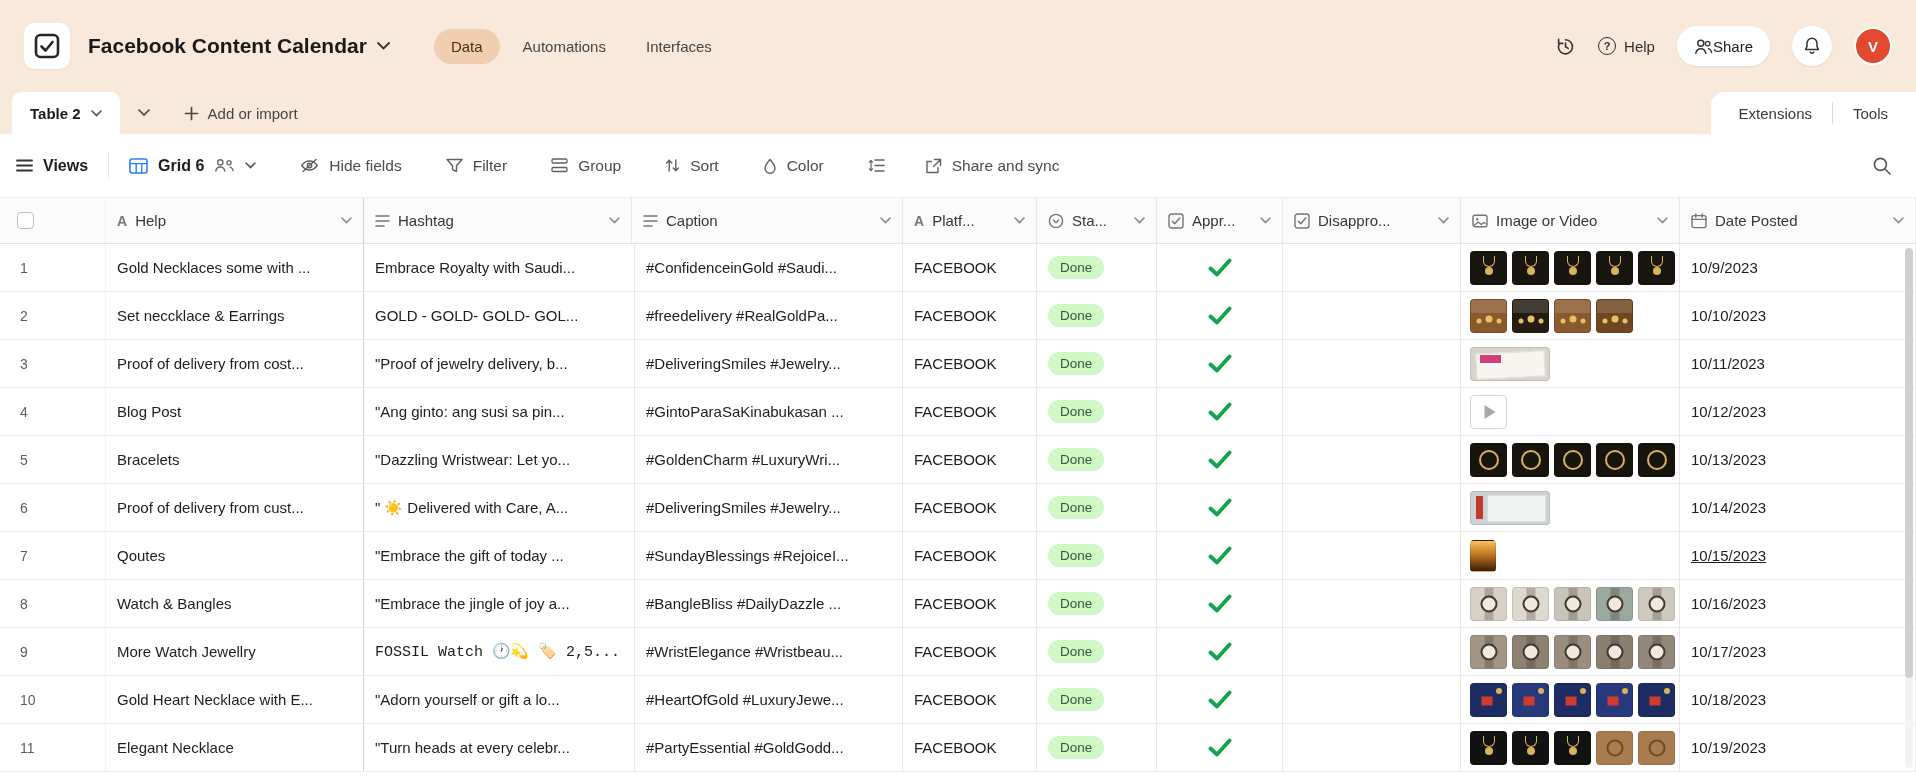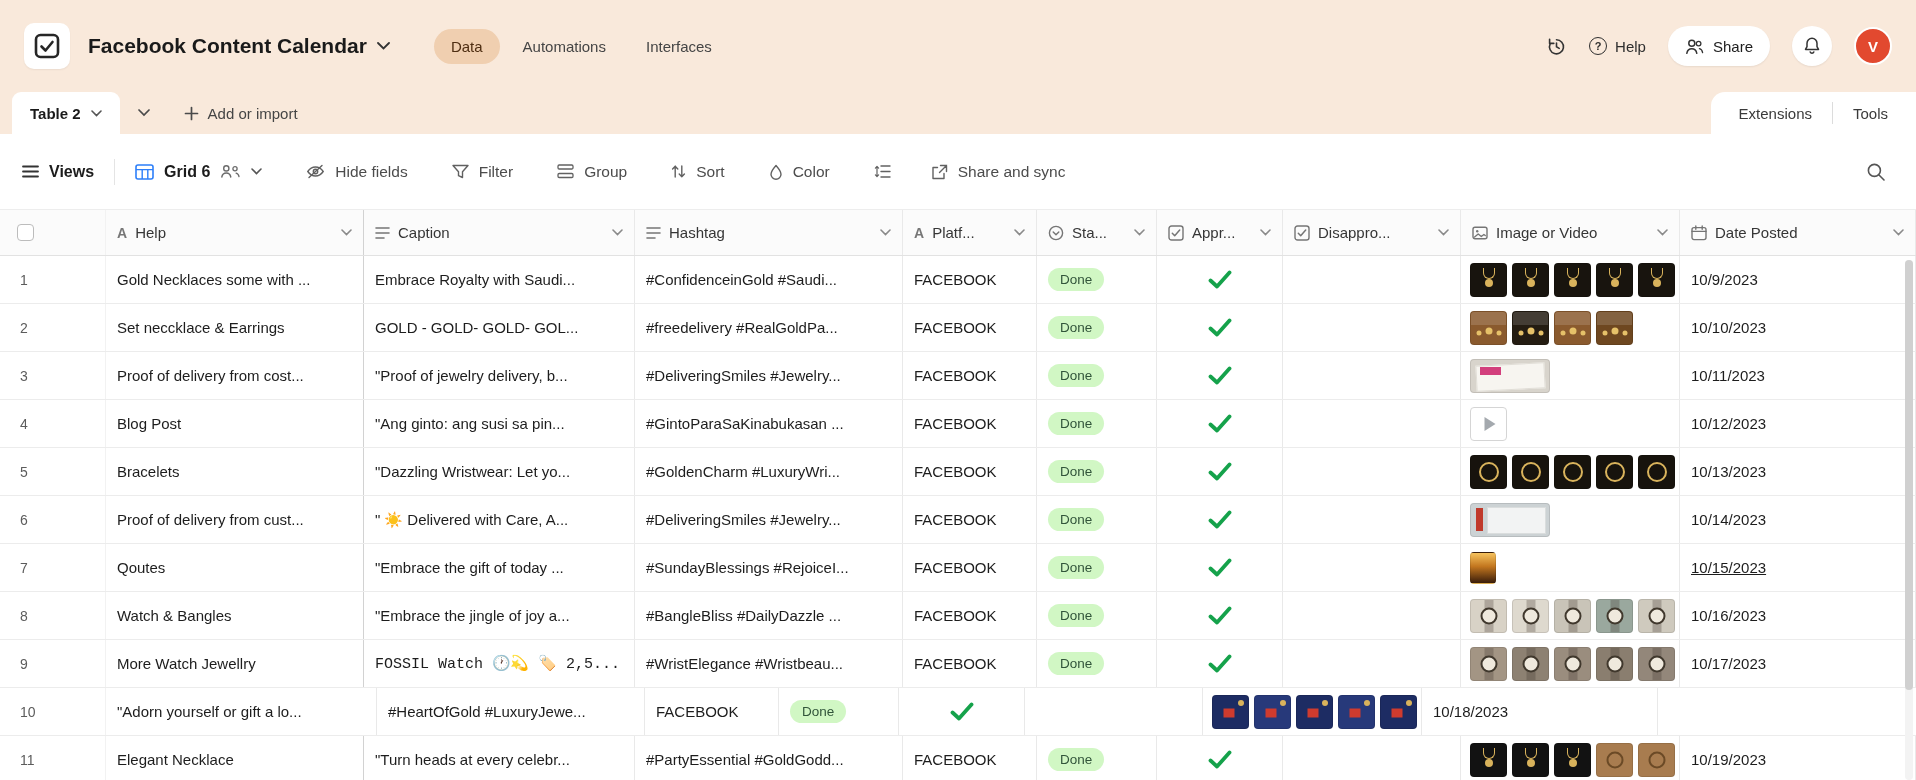--- a/index.html
+++ b/index.html
@@ -11,35 +11,35 @@
   .logo{width:46px;height:46px;background:#fff;border-radius:10px;display:flex;align-items:center;justify-content:center;box-shadow:0 1px 2px rgba(0,0,0,.06);cursor:pointer;flex:0 0 auto}
   .titlewrap{display:flex;align-items:center;gap:10px;margin-left:18px;cursor:pointer}
   .title{font-size:21px;font-weight:700;color:#1a1a1a}
   .nav{display:flex;gap:6px;margin-left:44px}
   .npill{padding:9px 17px;border-radius:20px;font-size:15px;color:#454545;cursor:pointer}
   .npill.active{background:var(--active-nav-bg,#f0cfb0);color:#4f2e12;font-weight:500}
   .topright{margin-left:auto;display:flex;align-items:center;gap:22px}
   .iconbtn{display:flex;align-items:center;cursor:pointer}
   .helpbtn{display:flex;align-items:center;gap:8px;font-size:15px;color:#2e2e2e;cursor:pointer}
   .qcirc{width:18px;height:18px;border:1.5px solid #2e2e2e;border-radius:50%;display:flex;align-items:center;justify-content:center;font-size:11px;font-weight:700}
-  .sharebtn{display:flex;align-items:center;gap:9px;background:#fff;border:none;border-radius:20px;height:40px;padding:0 17px;font-size:15px;color:#1d1d1d;font-family:inherit;cursor:pointer;box-shadow:0 1px 2px rgba(0,0,0,.07)}
+  .sharebtn{display:flex;align-items:center;background:#fff;border:none;border-radius:20px;height:40px;padding:0 17px;font-size:15px;color:#1d1d1d;font-family:inherit;cursor:pointer;box-shadow:0 1px 2px rgba(0,0,0,.07)}
   .bellbtn{width:40px;height:40px;border-radius:50%;background:#fff;display:flex;align-items:center;justify-content:center;cursor:pointer;box-shadow:0 1px 2px rgba(0,0,0,.07)}
   .avatar{width:38px;height:38px;border-radius:50%;background:var(--avatar-bg,#e2492f);color:#fff;font-weight:700;font-size:15px;display:flex;align-items:center;justify-content:center;border:2px solid #fff;cursor:pointer}
 
   
   .tabbar{height:42px;background:var(--topbar-bg,#f9e9db);display:flex;align-items:stretch}
   .ttab{margin-left:12px;background:#fff;border-radius:9px 9px 0 0;display:flex;align-items:center;gap:10px;padding:0 18px;font-size:15px;font-weight:700;color:#1a1a1a;cursor:pointer}
   .tcaret{width:48px;display:flex;align-items:center;justify-content:center;cursor:pointer}
   .addimp{display:flex;align-items:center;gap:9px;margin-left:16px;font-size:15px;color:#454545;cursor:pointer}
   .tabright{margin-left:auto;background:#fff;border-radius:14px 0 0 0;display:flex;align-items:center;padding:0 28px}
   .tr-link{font-size:15px;color:#3a3a3a;cursor:pointer}
   .tr-div{width:1px;height:22px;background:#dcdcdc;margin:0 20px}
 
   
-  .toolbar{height:76px;background:#fff;border-bottom:1px solid #ededed;display:flex;align-items:center;padding:0 22px}
+  .toolbar{height:64px;background:#fff;border-bottom:1px solid #ededed;display:flex;align-items:center;padding:0 16px}
   .tbgroup{display:flex;align-items:center;gap:10px;cursor:pointer;margin-right:44px}
   .tb-strong{font-size:16px;font-weight:700;color:#1c1c1c}
   .tb-label{font-size:15.5px;color:#4c4c4c}
   .tsep{width:1px;height:26px;background:#e4e4e4;margin:0 20px 0 0}
   .g-views{margin-right:20px}
   .search{margin-left:auto;margin-right:8px;cursor:pointer;display:flex}
 
   
   .grid{position:relative;background:#fff}
   .g-header{height:46px;display:flex;background:#fbfbfb;border-bottom:1px solid #e2e2e2}
@@ -245,34 +245,34 @@
       <span class="cbx"></span>
     </div>
 
   <div class="hcell strong-r" style="width: 258px;">
         <span class="fi-a">A</span>
         <span class="hlabel">Help</span>
         <svg class="hchev" width="11" height="7" viewBox="0 0 11 7">
           <path d="M1 1l4.5 4.5L10 1" fill="none" stroke="#8a8a8a" stroke-width="1.6" stroke-linecap="round"></path>
         </svg>
       </div>
+      <div class="hcell" style="width: 268px;">
+        <svg width="15" height="12" viewBox="0 0 15 12">
+          <path d="M1 1h13M1 6h13M1 11h8" stroke="#757575" stroke-width="1.6" stroke-linecap="round"></path>
+        </svg>
+        <span class="hlabel">Hashtag</span>
+        <svg class="hchev" width="11" height="7" viewBox="0 0 11 7">
+          <path d="M1 1l4.5 4.5L10 1" fill="none" stroke="#8a8a8a" stroke-width="1.6" stroke-linecap="round"></path>
+        </svg>
+      </div>
       <div class="hcell" style="width: 271px;">
         <svg width="15" height="12" viewBox="0 0 15 12">
           <path d="M1 1h13M1 6h13M1 11h8" stroke="#757575" stroke-width="1.6" stroke-linecap="round"></path>
         </svg>
         <span class="hlabel">Caption</span>
-        <svg class="hchev" width="11" height="7" viewBox="0 0 11 7">
-          <path d="M1 1l4.5 4.5L10 1" fill="none" stroke="#8a8a8a" stroke-width="1.6" stroke-linecap="round"></path>
-        </svg>
-      </div>
-      <div class="hcell" style="width: 268px;">
-        <svg width="15" height="12" viewBox="0 0 15 12">
-          <path d="M1 1h13M1 6h13M1 11h8" stroke="#757575" stroke-width="1.6" stroke-linecap="round"></path>
-        </svg>
-        <span class="hlabel">Hashtag</span>
         <svg class="hchev" width="11" height="7" viewBox="0 0 11 7">
           <path d="M1 1l4.5 4.5L10 1" fill="none" stroke="#8a8a8a" stroke-width="1.6" stroke-linecap="round"></path>
         </svg>
       </div>
       <div class="hcell" style="width: 134px;">
         <span class="fi-a">A</span>
         <span class="hlabel">Platf...</span>
         <svg class="hchev" width="11" height="7" viewBox="0 0 11 7">
           <path d="M1 1l4.5 4.5L10 1" fill="none" stroke="#8a8a8a" stroke-width="1.6" stroke-linecap="round"></path>
         </svg>
@@ -525,20 +525,21 @@
           <div class="th th-watch" style="background-color: rgb(163, 149, 132);"></div>
           <div class="th th-watch" style="background-color: rgb(141, 129, 114);"></div>
           <div class="th th-watch" style="background-color: rgb(154, 141, 126);"></div>
           <div class="th th-watch" style="background-color: rgb(138, 126, 111);"></div>
           <div class="th th-watch" style="background-color: rgb(147, 135, 122);"></div>
         </div>
         <div class="cell c-text" style="width: 236px;">10/17/2023</div>
       </div>
       <div class="grow">
         <div class="cell gutter" style="width: 106px;">10</div>
+        <div class="cell c-name strong-r" style="width: 258px;">Gold Heart Necklace with E...</div>
         <div class="cell c-text" style="width: 271px;">"Adorn yourself or gift a lo...</div>
         <div class="cell c-text" style="width: 268px;">#HeartOfGold #LuxuryJewe...</div>
         <div class="cell c-text" style="width: 134px;">FACEBOOK</div>
         <div class="cell c-status" style="width: 120px;">
           <span class="pill-done">Done</span>
         </div>
         <div class="cell c-check" style="width: 126px;">
           <svg width="24" height="19" viewBox="0 0 24 19">
             <path d="M2.5 10.5l6.5 6L21.5 2.5" fill="none" stroke="currentColor" stroke-width="3.8" stroke-linecap="round" stroke-linejoin="round"></path>
           </svg>

